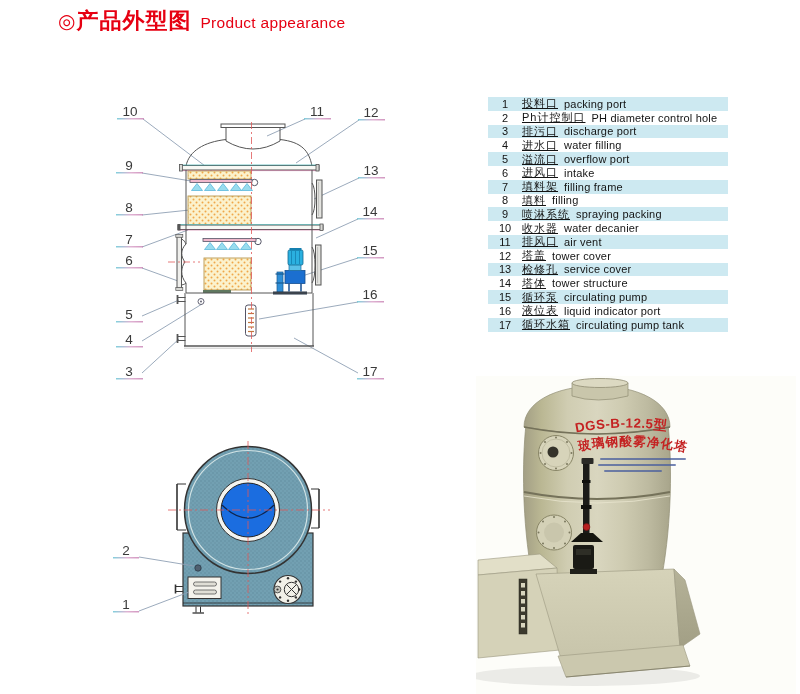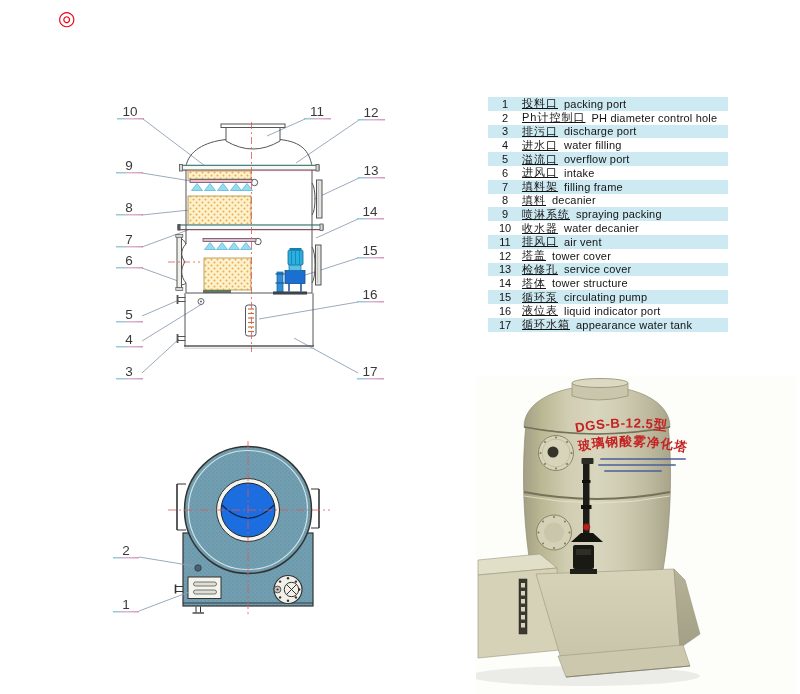--- a/index.html
+++ b/index.html
@@ -21,20 +21,22 @@
   svg text{font-family:"Liberation Sans","DejaVu Sans",sans-serif;}
   .callout{font-size:13.5px;fill:#3a3a3a;}
   .leader{stroke:#90a0b4;stroke-width:.9;}
   .wall{stroke:#555;stroke-width:1;fill:none;}
 </style>
 </head>
 <body>
 
 <div id="hdr" class="abs">
   <span class="sym">◎</span>
+  <span class="zh">产品外型图</span>
+  <span class="en">Product appearance</span>
 </div>
 
 <div id="legend" class="abs">
 
     <div class="lg-row alt">
       <span class="lg-num">1</span>
       <span class="lg-zh">投料口</span>
       <span class="lg-en">packing port</span>
     </div>
 
@@ -70,21 +72,21 @@
 
     <div class="lg-row alt">
       <span class="lg-num">7</span>
       <span class="lg-zh">填料架</span>
       <span class="lg-en">filling frame</span>
     </div>
 
     <div class="lg-row">
       <span class="lg-num">8</span>
       <span class="lg-zh">填料</span>
-      <span class="lg-en">decanier</span>
+      <span class="lg-en">filling</span>
     </div>
 
     <div class="lg-row alt">
       <span class="lg-num">9</span>
       <span class="lg-zh">喷淋系统</span>
       <span class="lg-en">spraying packing</span>
     </div>
 
     <div class="lg-row">
       <span class="lg-num">10</span>
@@ -124,21 +126,21 @@
 
     <div class="lg-row">
       <span class="lg-num">16</span>
       <span class="lg-zh">液位表</span>
       <span class="lg-en">liquid indicator port</span>
     </div>
 
     <div class="lg-row alt">
       <span class="lg-num">17</span>
       <span class="lg-zh">循环水箱</span>
-      <span class="lg-en">appearance water tank</span>
+      <span class="lg-en">circulating pump tank</span>
     </div>
   </div>
 
 <svg class="abs" style="left:58px;top:88px" width="420" height="310" viewBox="58 88 420 310">
   <defs>
     <pattern id="packdots" width="6" height="6" patternUnits="userSpaceOnUse">
       <rect width="6" height="6" fill="#fbf2cd"></rect>
       <circle cx="1.5" cy="1.5" r="1" fill="#f0a84a"></circle>
       <circle cx="4.5" cy="4.5" r="1" fill="#f0a84a"></circle>
     </pattern>

